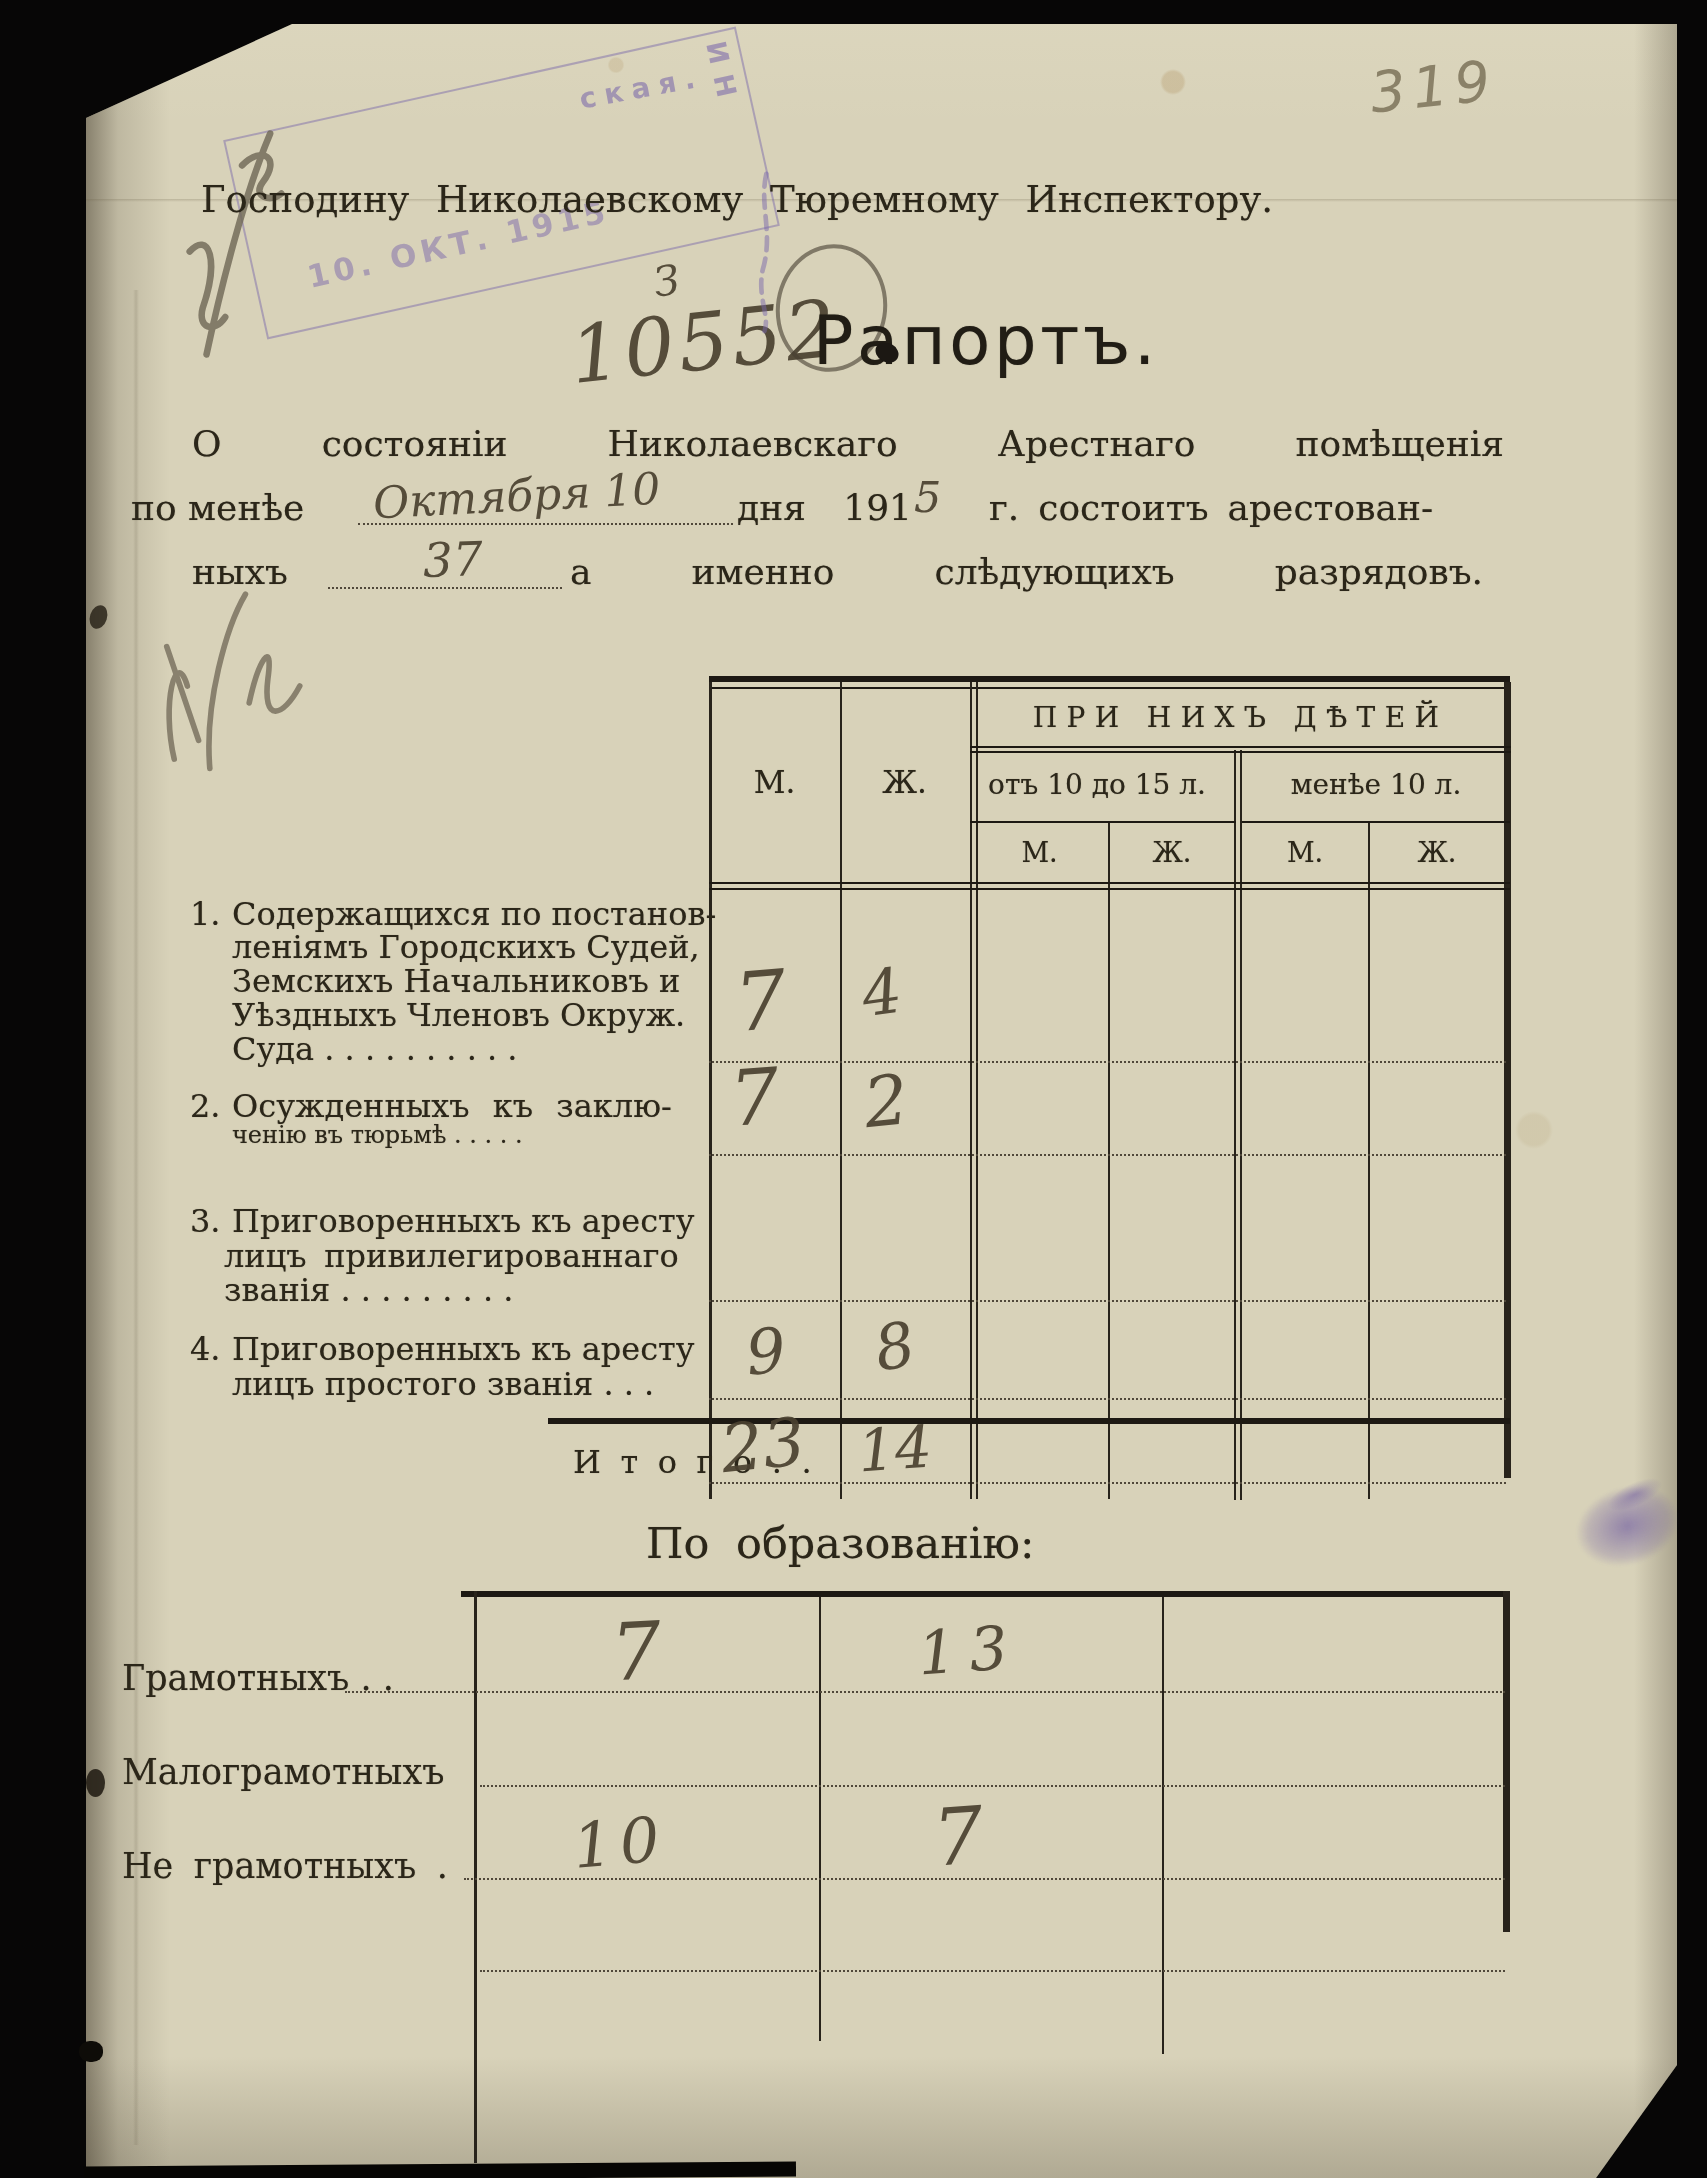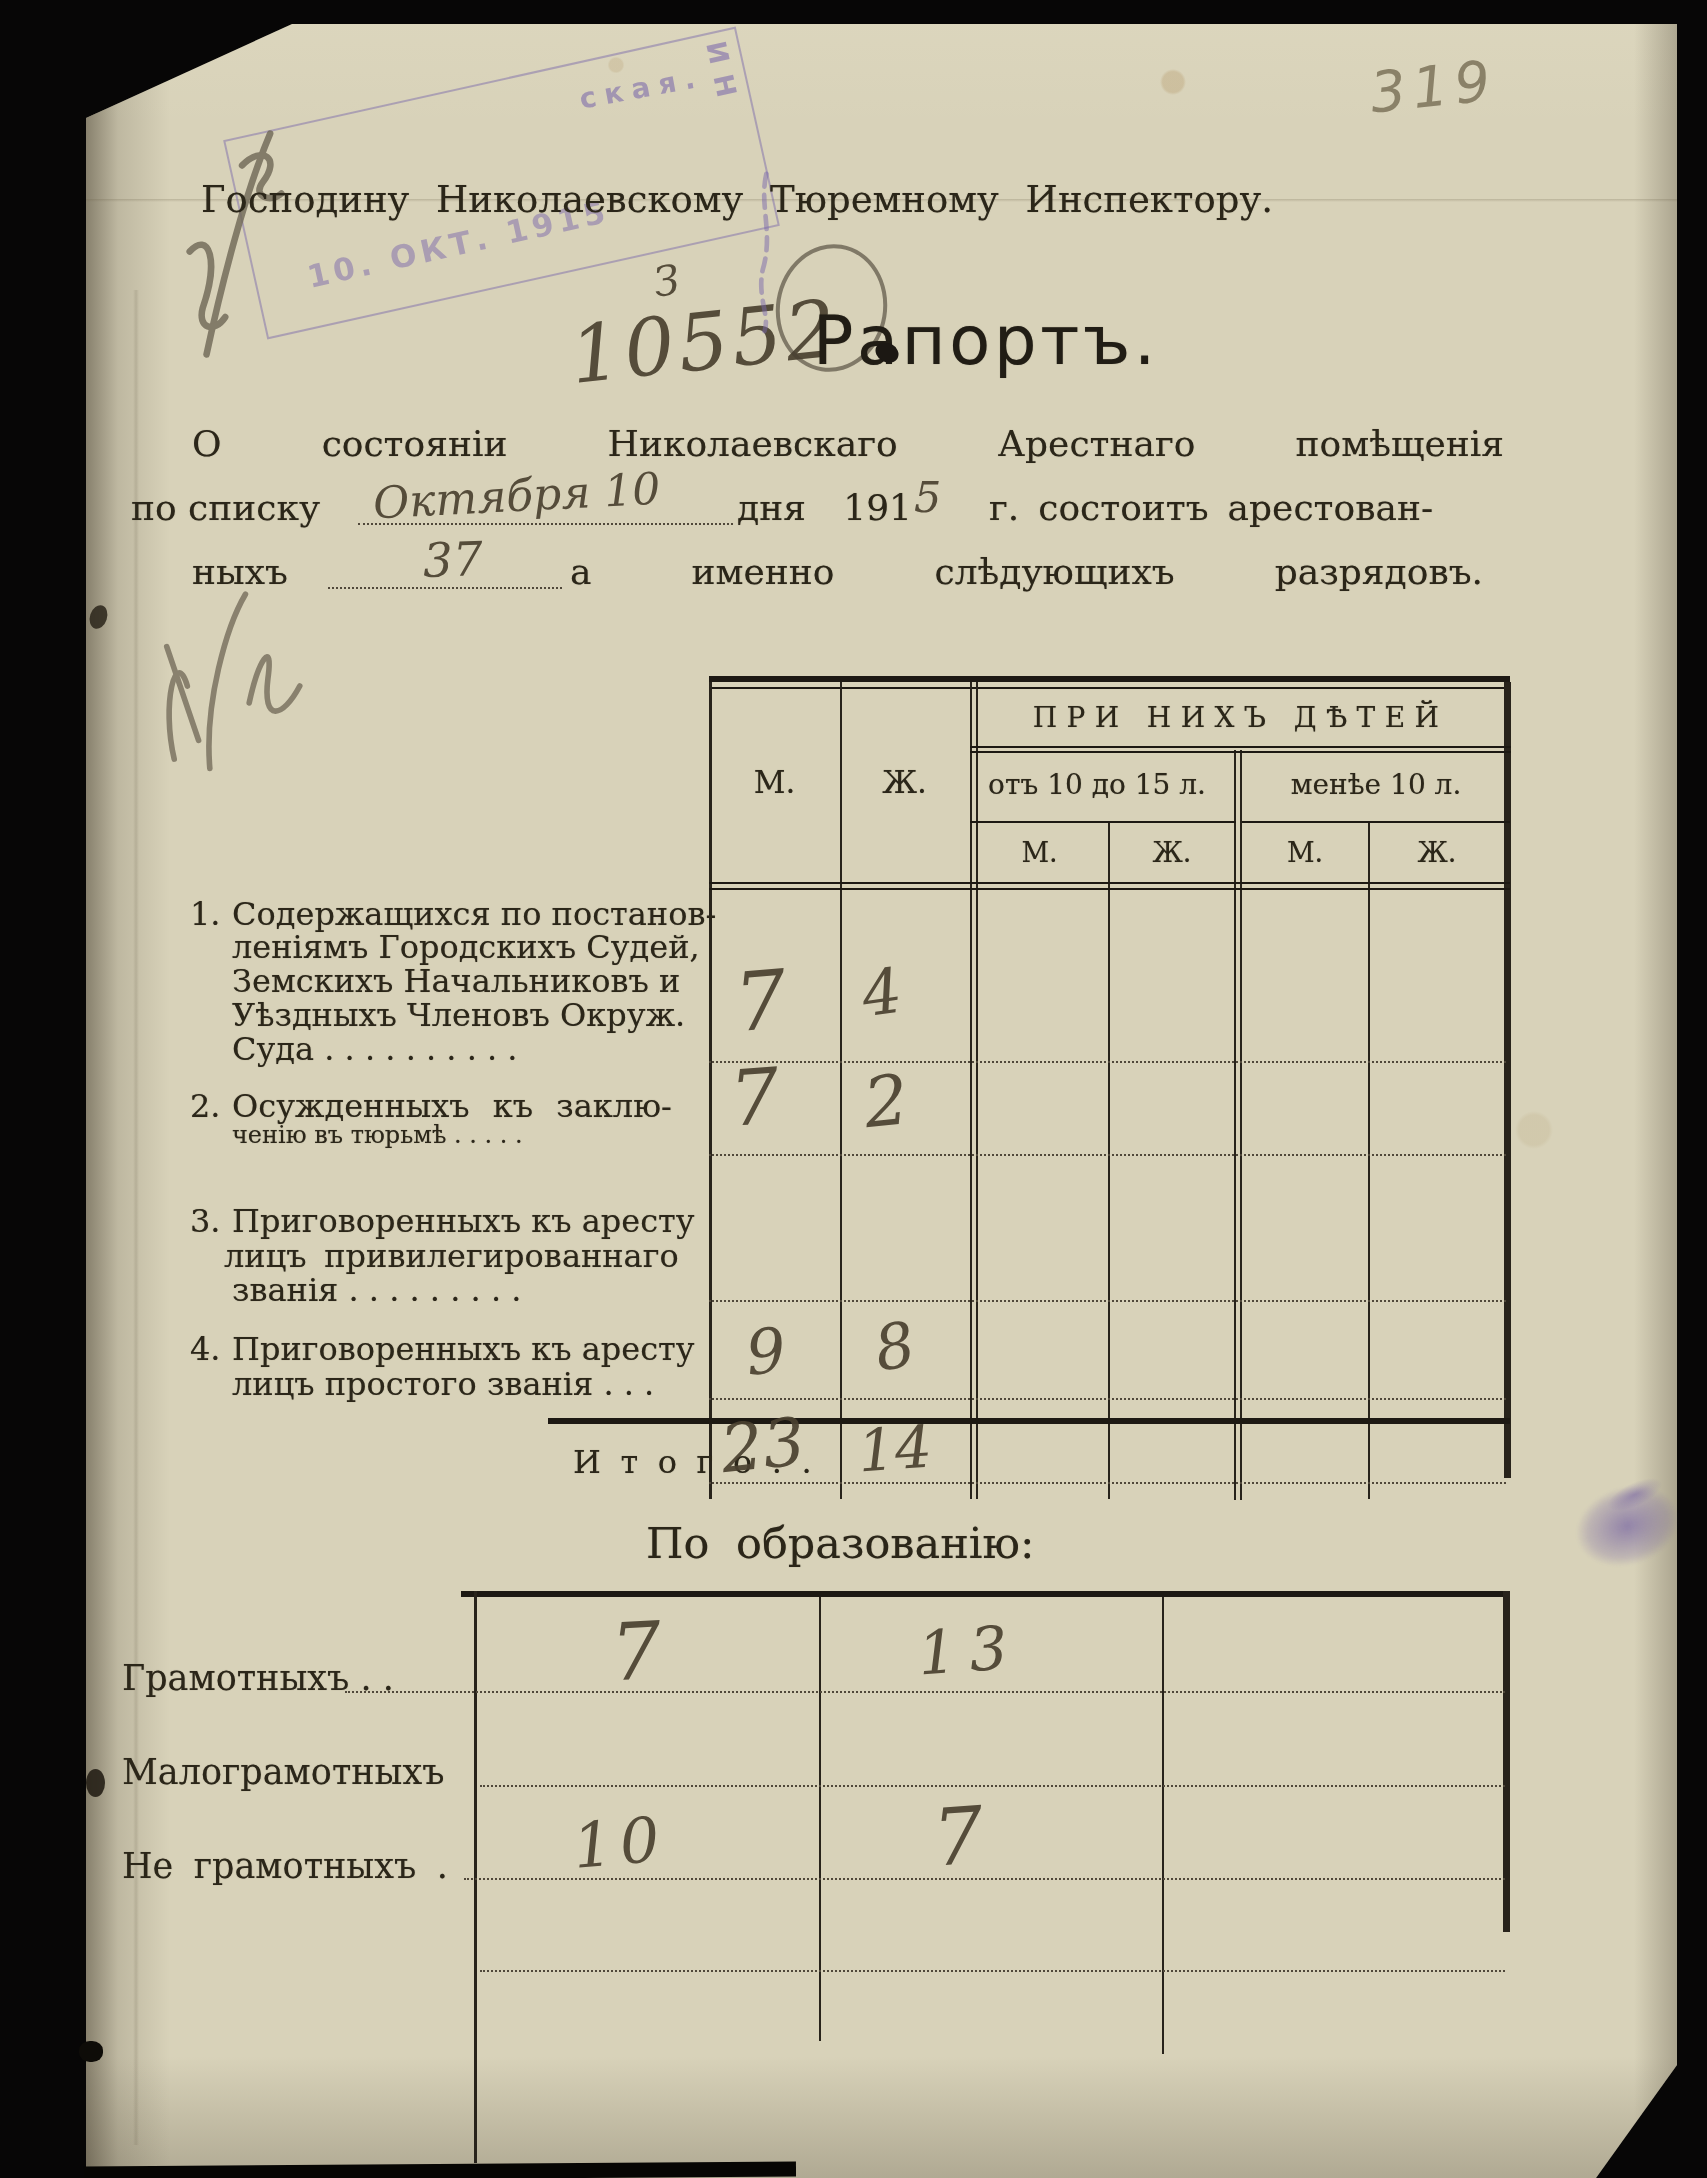--- a/index.html
+++ b/index.html
@@ -92,21 +92,21 @@
        background:#1c1813;transform:rotate(28deg);"></div>
 
   <div style="position:absolute;left:192px;top:423px;width:1312px;display:flex;justify-content:space-between;">
     <span class="print" style="position:static;font-size:36px;">О</span>
     <span class="print" style="position:static;font-size:36px;">состояніи</span>
     <span class="print" style="position:static;font-size:36px;">Николаевскаго</span>
     <span class="print" style="position:static;font-size:36px;">Арестнаго</span>
     <span class="print" style="position:static;font-size:36px;">помѣщенія</span>
   </div>
 
-  <div class="print" style="left:131px;top:487px;font-size:36px;">по списку</div>
+  <div class="print" style="left:131px;top:487px;font-size:36px;">по менѣе</div>
   <div class="dot" style="left:358px;top:523px;width:375px;"></div>
   <div class="hw" style="left:373px;top:470px;font-size:44px;transform:rotate(-3deg);">Октября 10</div>
   <div class="print" style="left:737px;top:487px;font-size:36px;word-spacing:26px;">дня 191</div>
   <div class="hw" style="left:914px;top:472px;font-size:43px;">5</div>
   <div class="print" style="left:989px;top:487px;font-size:36px;word-spacing:7.5px;">г. состоитъ арестован-</div>
 
   <div class="print" style="left:192px;top:551px;font-size:36px;">ныхъ</div>
   <div class="dot" style="left:328px;top:587px;width:234px;"></div>
   <div class="hw" style="left:423px;top:532px;font-size:47px;transform:rotate(-2deg);">37</div>
   <div style="position:absolute;left:570px;top:551px;width:913px;display:flex;justify-content:space-between;">
@@ -160,21 +160,21 @@
   <div class="print" style="left:232px;top:996px;font-size:32px;">Уѣздныхъ Членовъ Окруж.</div>
   <div class="print" style="left:232px;top:1030px;font-size:32px;">Суда . . . . . . . . . .</div>
 
   <div class="print" style="left:190px;top:1087px;font-size:32px;">2.</div>
   <div class="print" style="left:232px;top:1087px;font-size:32px;word-spacing:13px;">Осужденныхъ къ заклю-</div>
   <div class="print" style="left:232px;top:1121px;font-size:24px;">ченію въ тюрьмѣ . . . . .</div>
 
   <div class="print" style="left:190px;top:1202px;font-size:32px;">3.</div>
   <div class="print" style="left:232px;top:1202px;font-size:32px;">Приговоренныхъ къ аресту</div>
   <div class="print" style="left:224px;top:1237px;font-size:32px;word-spacing:7.5px;">лицъ привилегированнаго</div>
-  <div class="print" style="left:232px;top:1271px;font-size:32px;">званія . . . . . .    . . .</div>
+  <div class="print" style="left:224px;top:1271px;font-size:32px;">званія . . . . . .    . . .</div>
 
   <div class="print" style="left:190px;top:1330px;font-size:32px;">4.</div>
   <div class="print" style="left:232px;top:1330px;font-size:32px;">Приговоренныхъ къ аресту</div>
   <div class="print" style="left:232px;top:1365px;font-size:32px;">лицъ простого званія . . .</div>
 
   <div class="print" style="left:573px;top:1443px;font-size:32px;letter-spacing:4.7px;">И т о г о . .</div>
 
   <div class="hw" style="left:735px;top:954px;font-size:81px;transform:rotate(-5deg);">7</div>
   <div class="hw" style="left:862px;top:956px;font-size:62px;transform:rotate(-8deg);">4</div>
   <div class="hw" style="left:730px;top:1053px;font-size:77px;transform:rotate(-4deg);">7</div>

